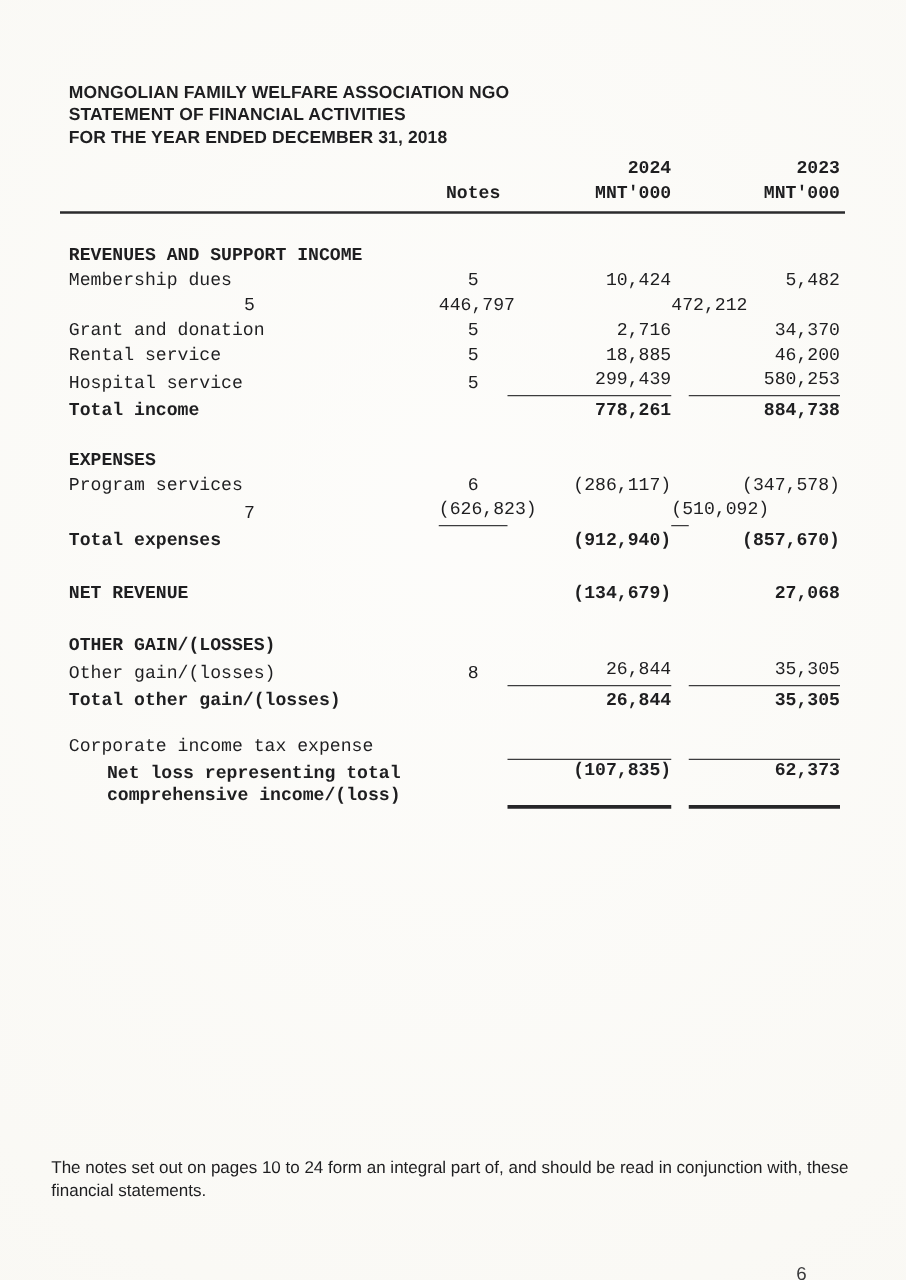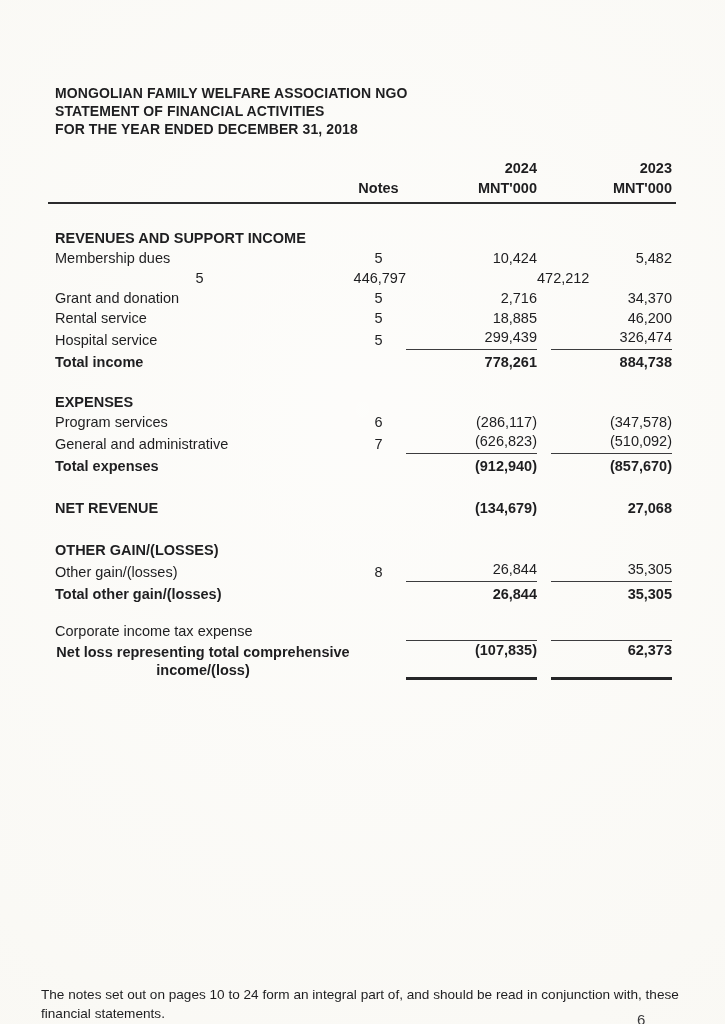--- a/index.html
+++ b/index.html
@@ -15,34 +15,35 @@
     overflow: hidden;
     background:
       radial-gradient(ellipse 120% 100% at 50% 40%, rgba(255,255,255,0.5), rgba(240,238,230,0.25)),
       #fbfaf6;
     color: #1e1e20;
     box-sizing: border-box;
   }
 
   
   .doc-title {
-    padding-top: 84px;
+    padding-top: 64px;
     padding-left: 55px;
     font-size: 14px;
     font-weight: bold;
     line-height: 18px;
     letter-spacing: 0.1px;
   }
 
   
   .fin-table {
     margin-left: 48px;
-    margin-top: 21px;
+    margin-top: 8px;
     width: 628px;
     font-size: 14.5px;
+    font-family: Liberation Mono, monospace;
   }
   .row {
     display: grid;
     grid-template-columns: 303px 55px 131px 14px 121px;
     align-items: end;
     min-height: 20px;
     line-height: 19px;
   }
   .c-label { padding-left: 7px; }
   .c-note { text-align: center; }
@@ -70,21 +71,21 @@
   .sp20 { height: 20px; }
   .sp22 { height: 22px; }
   .sp24 { height: 24px; }
 
   .two-line .c-label { line-height: 18px; padding-bottom: 1px; text-align: center; }
 
   
   .footer-note {
     position: absolute;
     left: 41px;
-    top: 985px;
+    top: 924px;
     width: 674px;
     font-size: 13.6px;
     line-height: 19px;
     margin: 0;
   }
 
   
   .page-number {
     position: absolute;
     left: 637px;
@@ -152,21 +153,21 @@
       <span class="c-note">5</span>
       <span class="c-n1">18,885</span>
       <span></span>
       <span class="c-n2">46,200</span>
     </div>
     <div class="row u">
       <span class="c-label">Hospital service</span>
       <span class="c-note">5</span>
       <span class="c-n1">299,439</span>
       <span></span>
-      <span class="c-n2">326,474</span>
+      <span class="c-n2">580,253</span>
     </div>
     <div class="row b pad-top2">
       <span class="c-label">Total income</span>
       <span class="c-note"></span>
       <span class="c-n1">778,261</span>
       <span></span>
       <span class="c-n2">884,738</span>
     </div>
 
     <div class="sp20"></div>
@@ -175,21 +176,20 @@
       <span class="c-label">EXPENSES</span>
     </div>
     <div class="row">
       <span class="c-label">Program services</span>
       <span class="c-note">6</span>
       <span class="c-n1">(286,117)</span>
       <span></span>
       <span class="c-n2">(347,578)</span>
     </div>
     <div class="row u">
-      <span class="c-label">General and administrative</span>
       <span class="c-note">7</span>
       <span class="c-n1">(626,823)</span>
       <span></span>
       <span class="c-n2">(510,092)</span>
     </div>
     <div class="row b pad-top2">
       <span class="c-label">Total expenses</span>
       <span class="c-note"></span>
       <span class="c-n1">(912,940)</span>
       <span></span>

